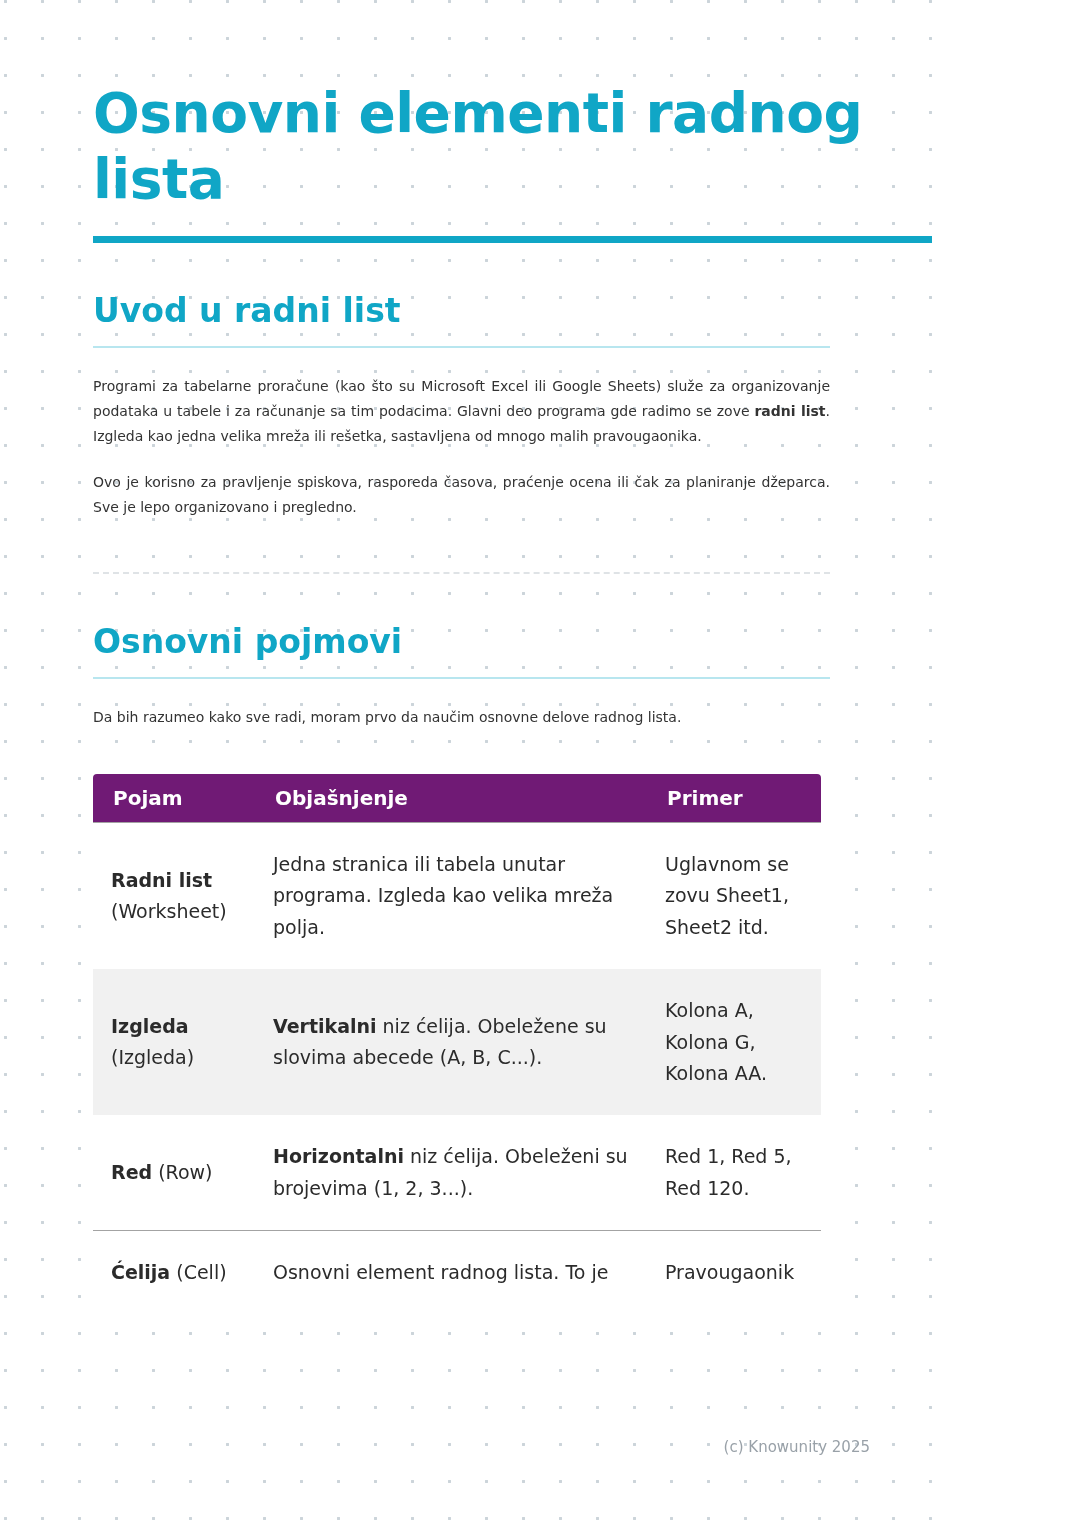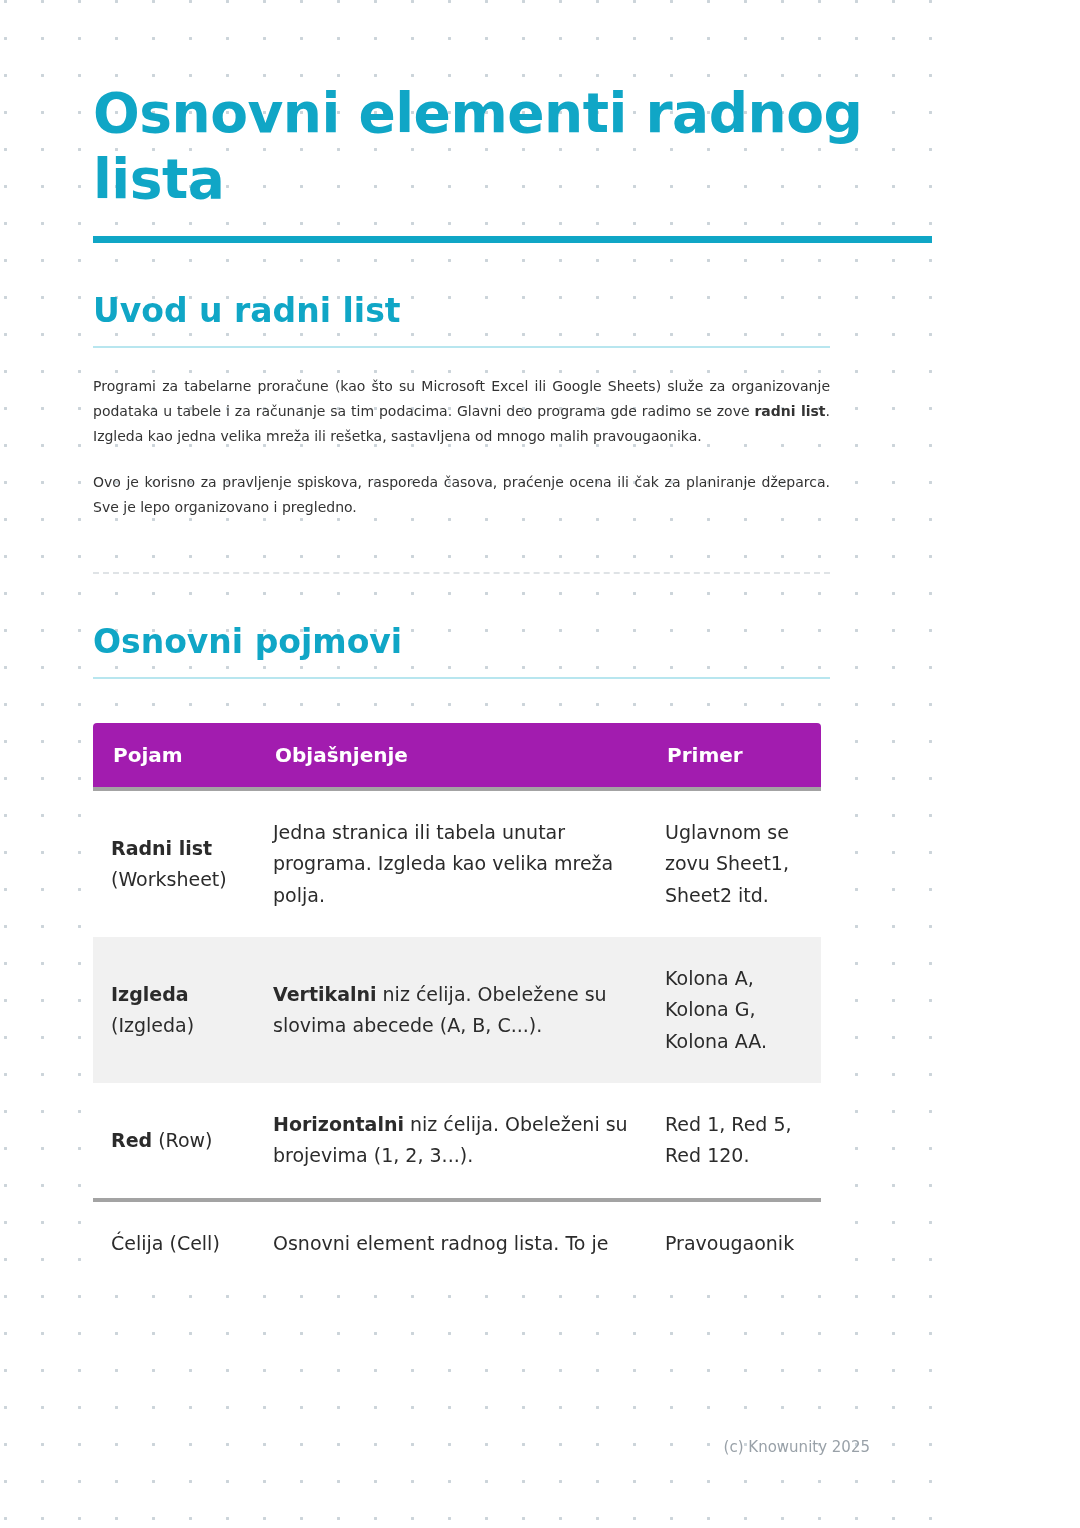--- a/index.html
+++ b/index.html
@@ -88,38 +88,38 @@
   .pojmovi-table {
     margin-top: 44px;
     width: 728px;
     border-collapse: collapse;
     table-layout: fixed;
     background: #ffffff;
     font-size: 19px;
     color: #2b2b2b;
   }
   .pojmovi-table th {
-    background: #a21caf;
+    background: #701a75;
     color: #ffffff;
     font-weight: 700;
     font-size: 20px;
     text-align: left;
-    padding: 20px 20px;
+    padding: 12px 20px;
   }
   .pojmovi-table th:first-child { border-radius: 4px 0 0 0; }
   .pojmovi-table th:last-child  { border-radius: 0 4px 0 0; }
   .col-pojam { width: 162px; }
   .col-objasnjenje { width: 392px; }
   .col-primer { width: 174px; }
   .pojmovi-table td {
     padding: 26px 18px;
     vertical-align: middle;
     line-height: 1.65;
   }
-  .pojmovi-table tbody tr { border-top: 4px solid #a3a3a3; }
+  .pojmovi-table tbody tr { border-top: 1px solid #a3a3a3; }
   .pojmovi-table tbody tr.alt { background: #f1f1f1; border-top: none; }
   .pojmovi-table tbody tr.alt + tr { border-top: none; }
 
   .footer {
     position: absolute;
     right: 62px;
     bottom: 72px;
     color: #99a1a8;
     font-size: 15px;
     z-index: 4;
@@ -143,20 +143,21 @@
       <section class="section">
         <h2 class="section-heading">Uvod u radni list</h2>
         <p class="para"><span>Programi za tabelarne proračune (kao što su Microsoft Excel ili Google Sheets) služe za organizovanje podataka u tabele i za računanje sa tim podacima. Glavni deo programa gde radimo se zove </span><span style="font-weight: 700;">radni list</span><span>. Izgleda kao jedna velika mreža ili rešetka, sastavljena od mnogo malih pravougaonika.</span></p>
         <p class="para"><span>Ovo je korisno za pravljenje spiskova, rasporeda časova, praćenje ocena ili čak za planiranje džeparca. Sve je lepo organizovano i pregledno.</span></p>
       </section>
 
       <hr class="dashed-divider">
 
       <section class="section">
         <h2 class="section-heading">Osnovni pojmovi</h2>
+        <p class="para"><span>Da bih razumeo kako sve radi, moram prvo da naučim osnovne delove radnog lista.</span></p>
       </section>
 
       <table class="pojmovi-table">
         <thead>
           <tr>
             <th class="col-pojam">Pojam</th>
             <th class="col-objasnjenje">Objašnjenje</th>
             <th class="col-primer">Primer</th>
           </tr>
         </thead>
@@ -170,21 +171,21 @@
             <td><span style="font-weight: 700;">Izgleda</span><span> (Izgleda)</span></td>
             <td><span style="font-weight: 700;">Vertikalni</span><span> niz ćelija. Obeležene su slovima abecede (A, B, C...).</span></td>
             <td>Kolona A, Kolona G, Kolona AA.</td>
           </tr>
           <tr>
             <td><span style="font-weight: 700;">Red</span><span> (Row)</span></td>
             <td><span style="font-weight: 700;">Horizontalni</span><span> niz ćelija. Obeleženi su brojevima (1, 2, 3...).</span></td>
             <td>Red 1, Red 5, Red 120.</td>
           </tr>
           <tr>
-            <td><span style="font-weight: 400;">Ćelija</span><span> (Cell)</span></td>
+            <td><span style="font-weight: 700;">Ćelija</span><span> (Cell)</span></td>
             <td><span>Osnovni element radnog lista. To je</span></td>
             <td>Pravougaonik</td>
           </tr>
         </tbody>
       </table>
 
     </div>
   </main>
 
   <div class="footer">(c) Knowunity 2025</div>

